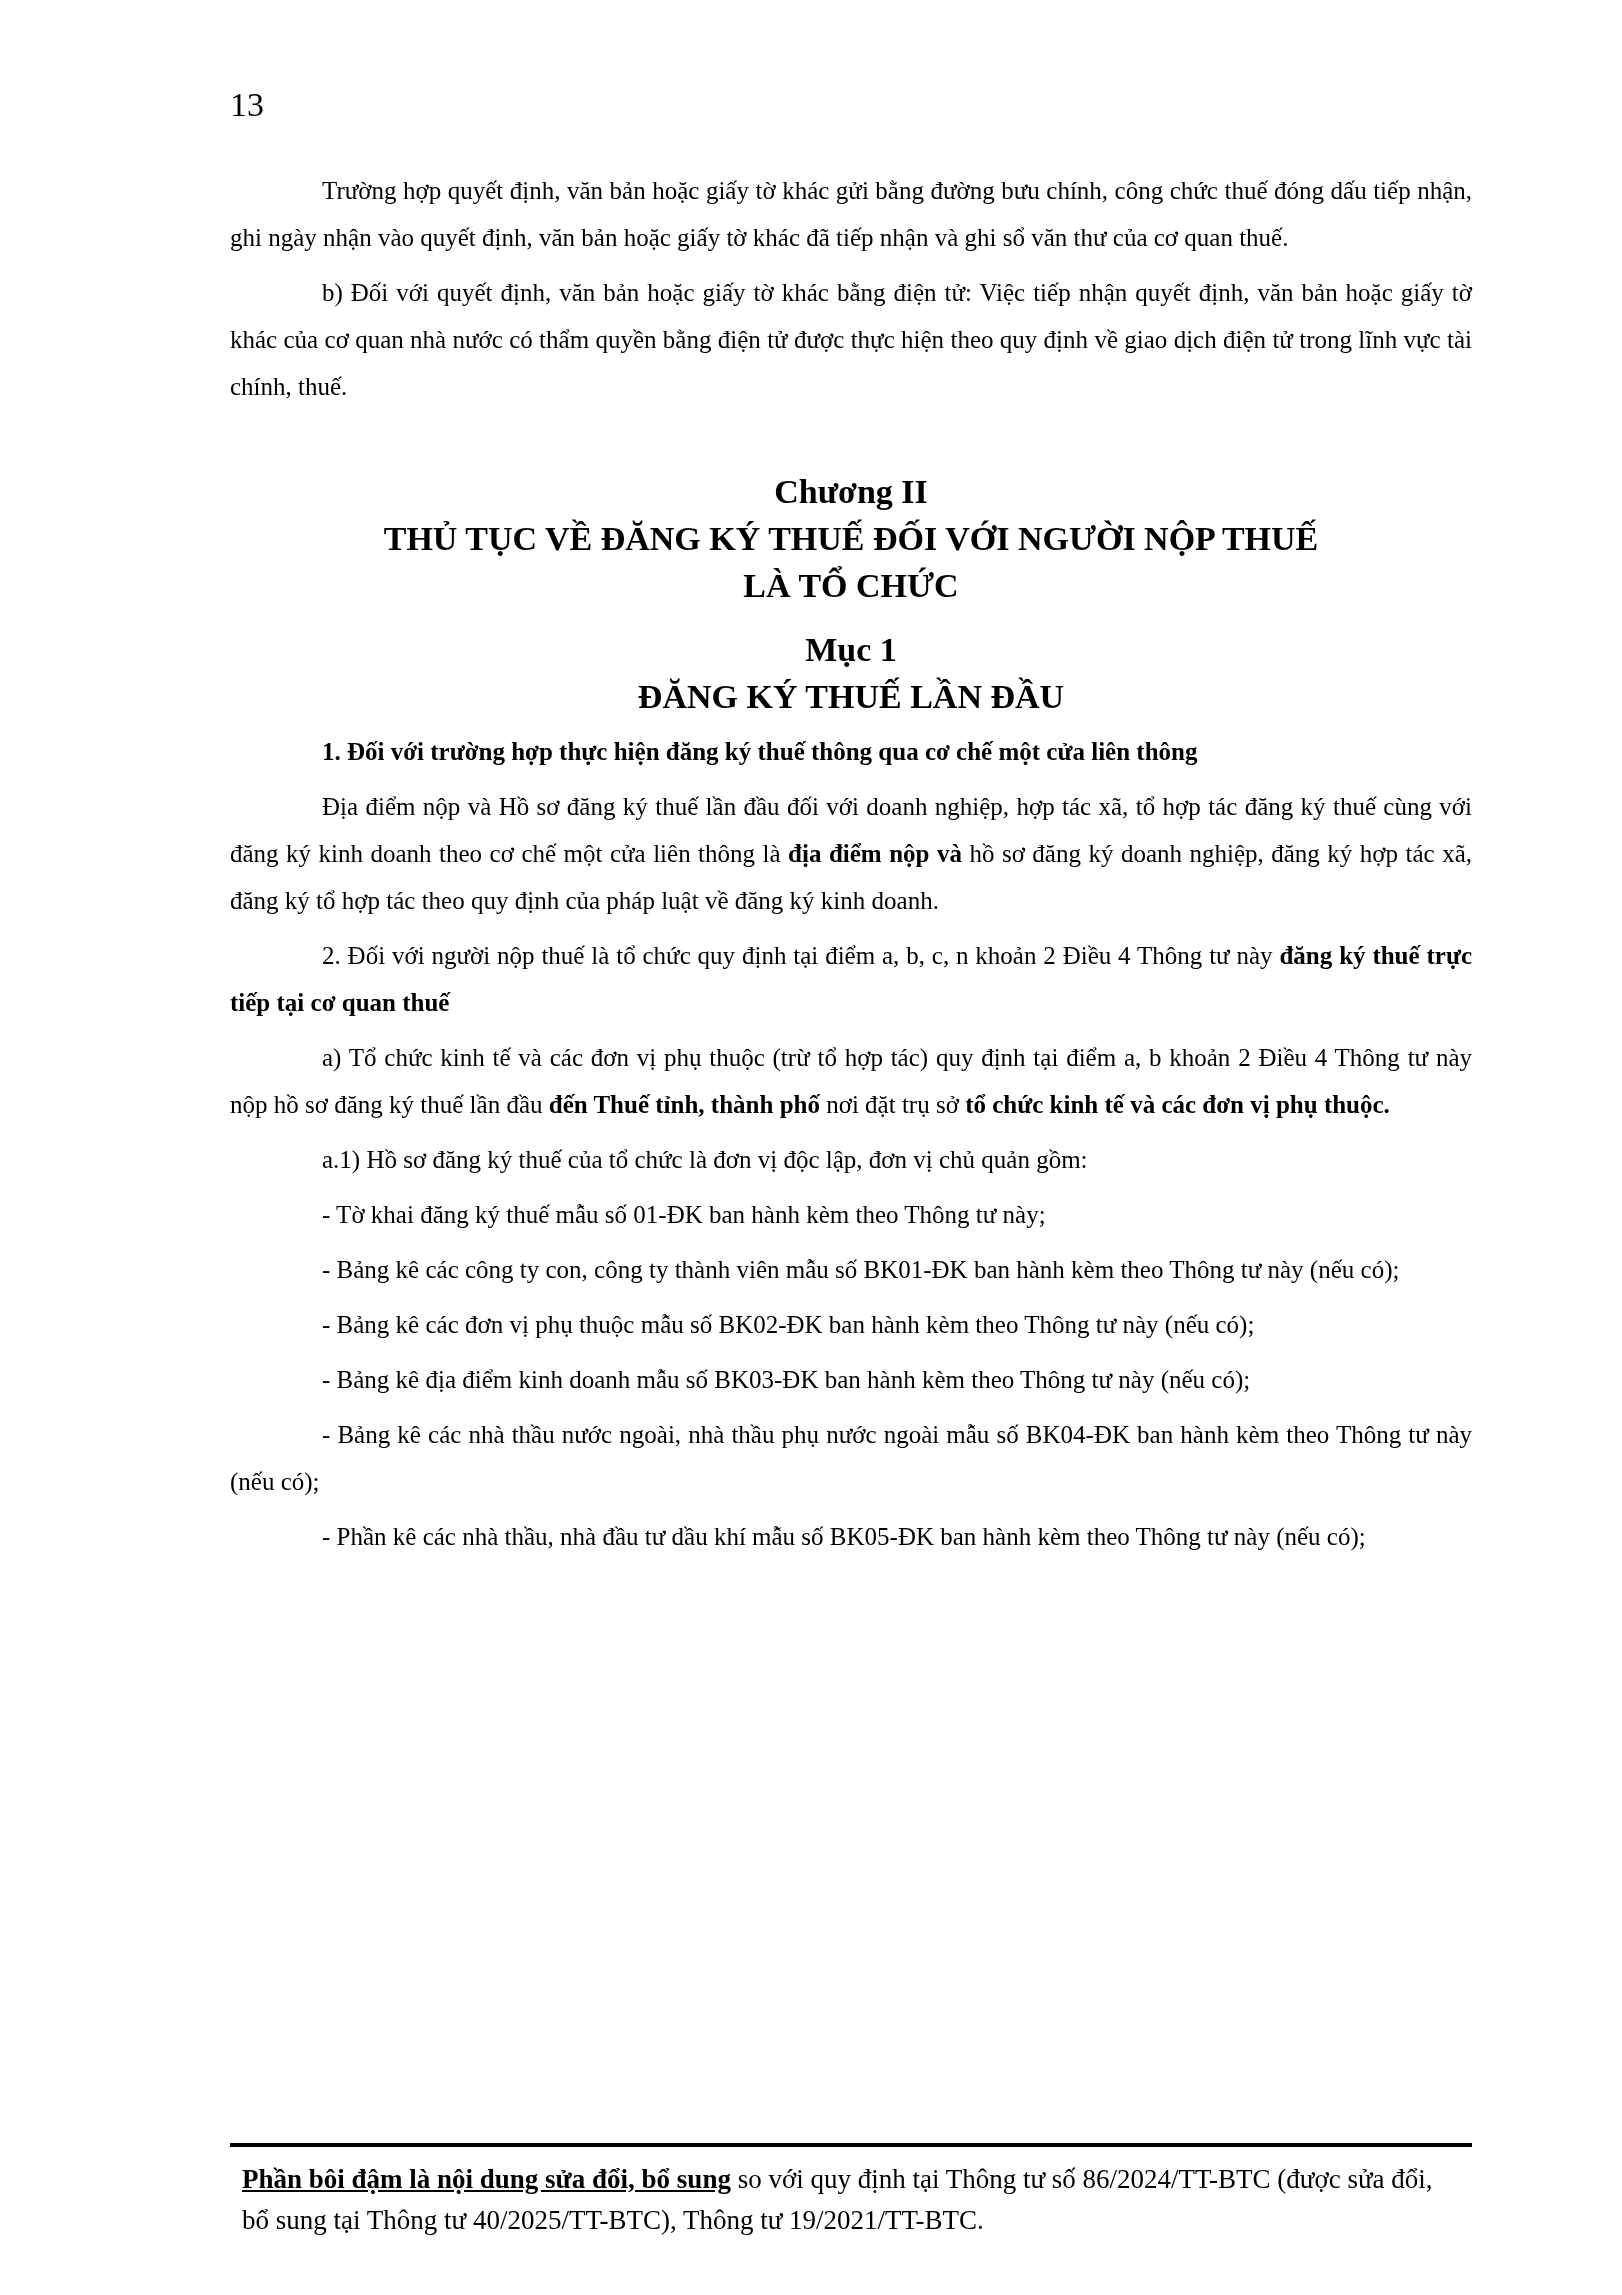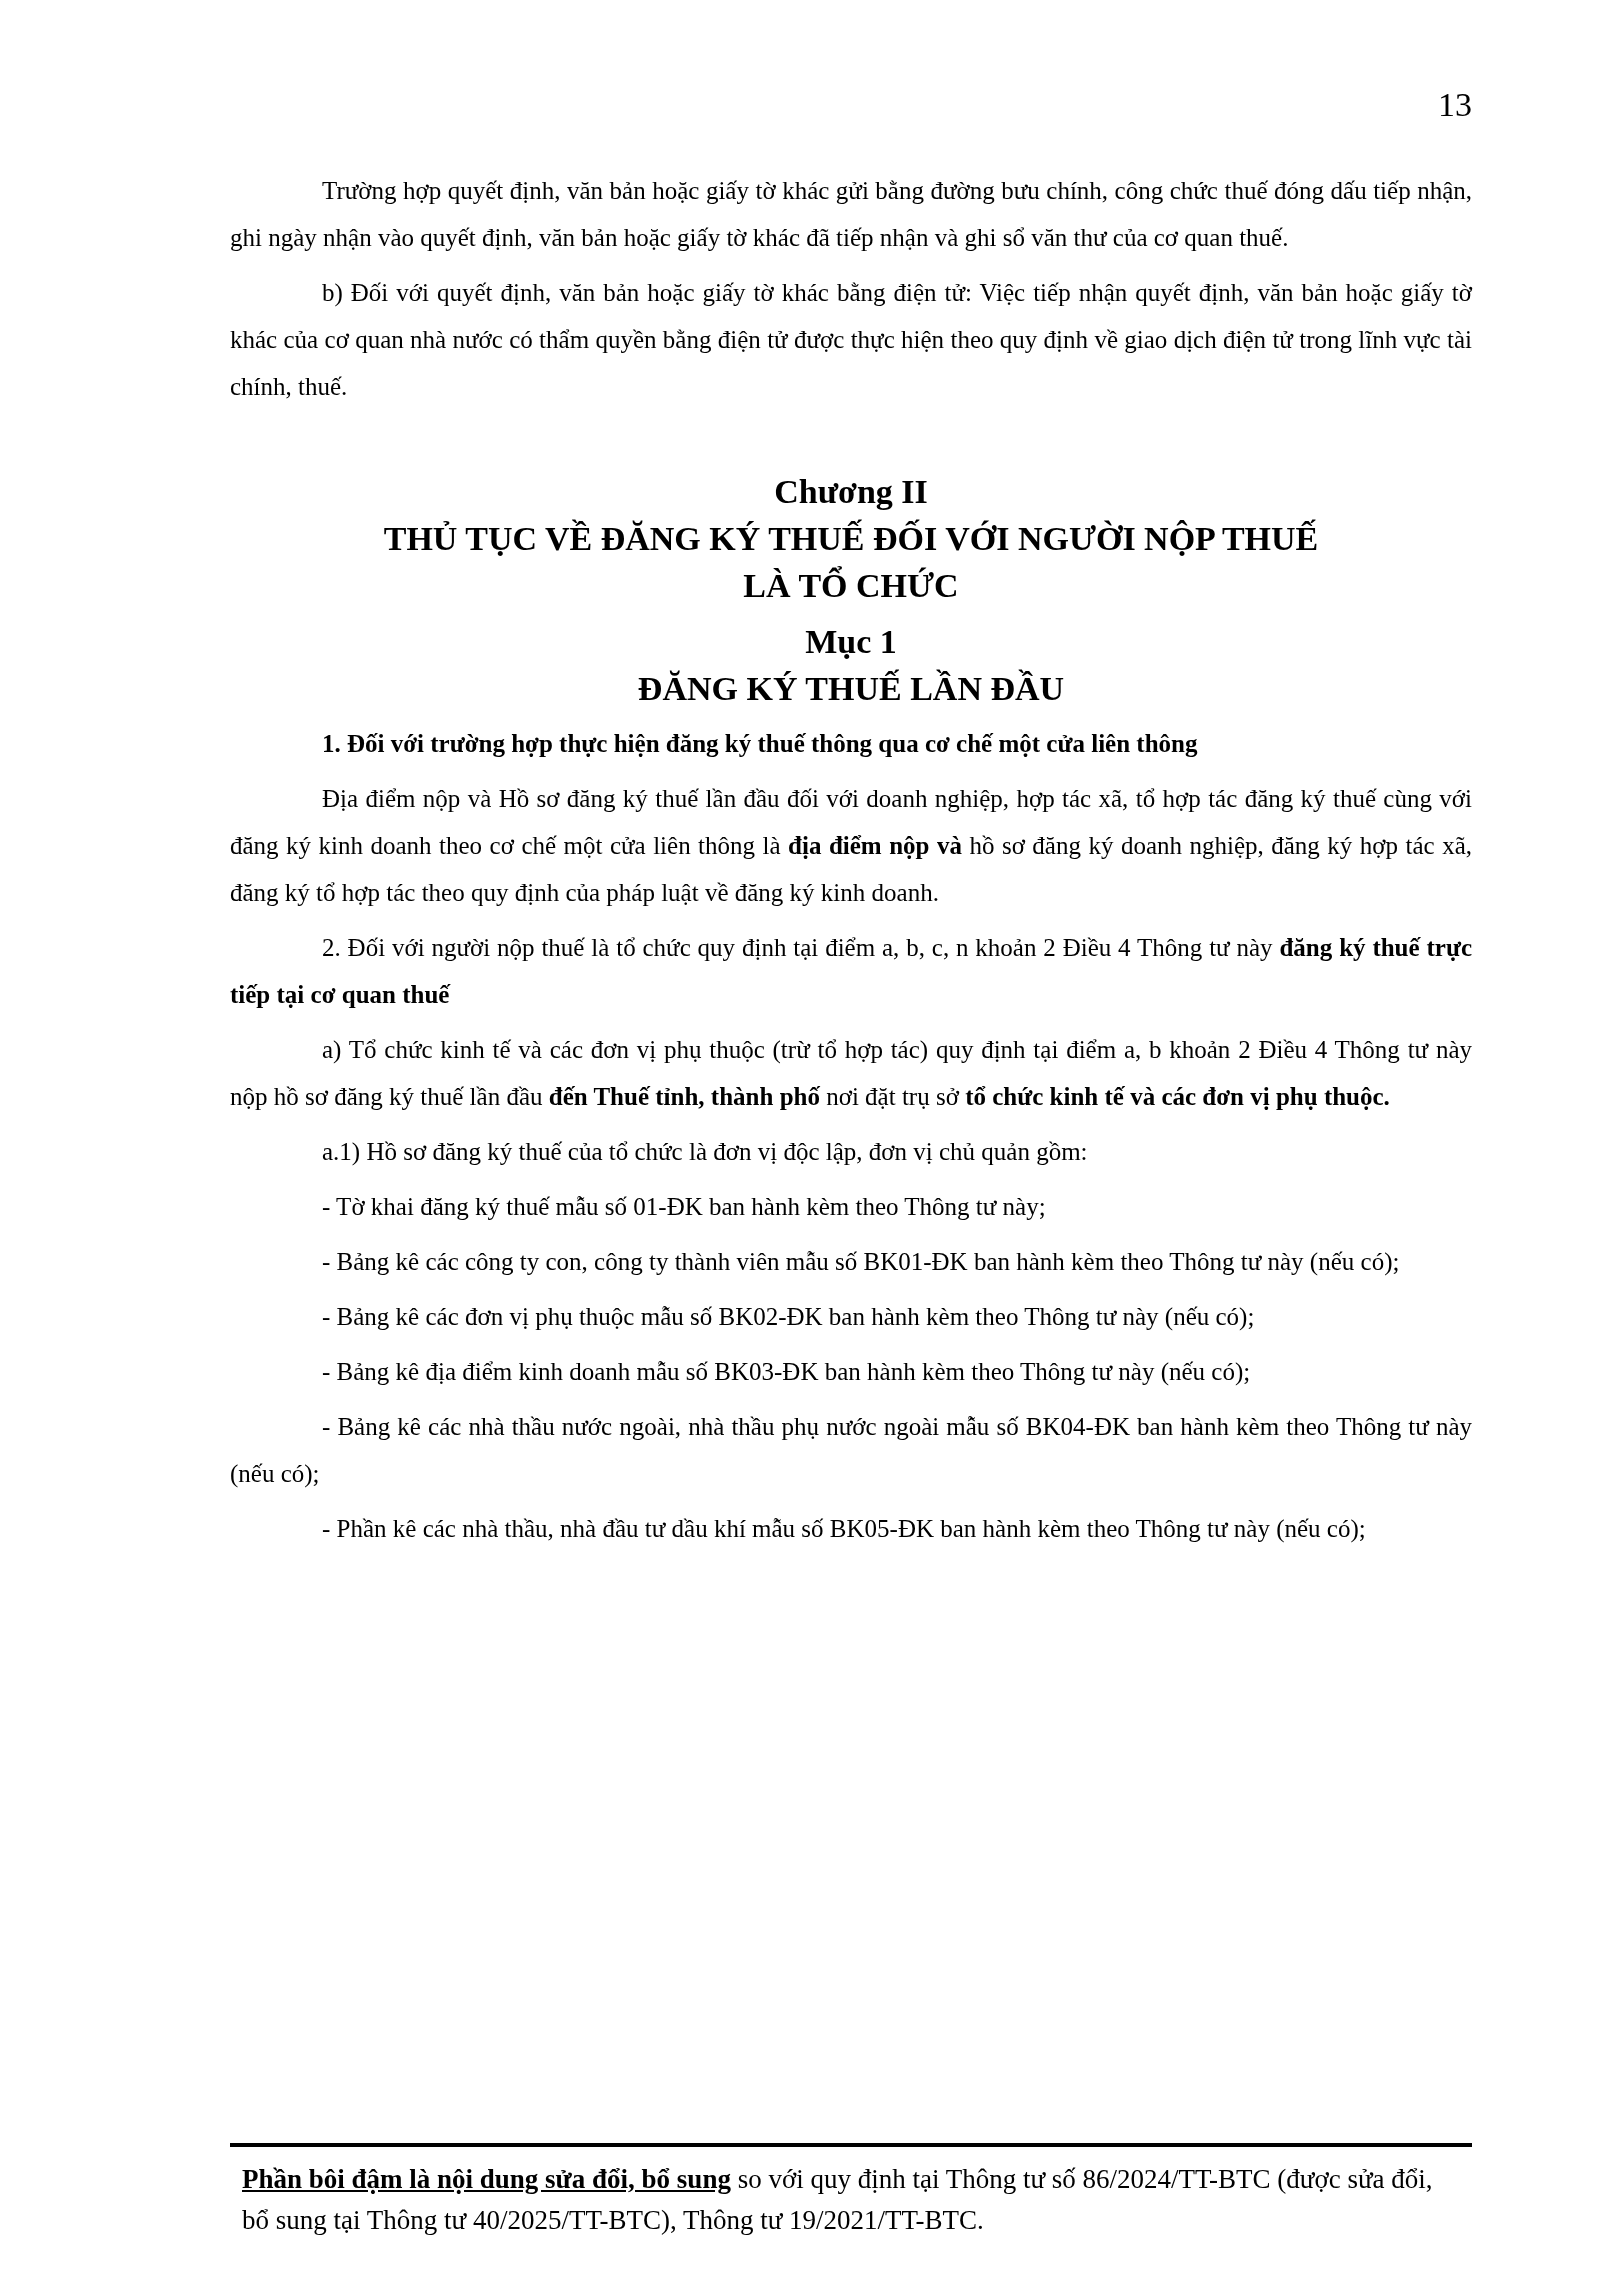--- a/index.html
+++ b/index.html
@@ -16,21 +16,21 @@
       font-family: "Liberation Serif", "DejaVu Serif", serif;
       overflow: hidden;
     }
     .content {
       position: absolute;
       left: 230px;
       right: 151px;
       top: 81px;
     }
     .page-number {
-      text-align: right;
+      text-align: left;
       font-size: 34px;
       line-height: 47px;
       margin: 0 0 39px 0;
     }
     p.body {
       font-size: 25px;
       line-height: 47px;
       text-align: justify;
       text-indent: 92px;
       margin: 8px 0 0 0;
@@ -39,21 +39,21 @@
     .b { font-weight: bold; }
     .u { text-decoration: underline; }
     .h-center {
       font-size: 34px;
       line-height: 47px;
       font-weight: bold;
       text-align: center;
       margin: 0;
     }
     .chapter-block { margin-top: 58px; }
-    .section-label { margin-top: 9px; }
+    .section-label { margin-top: 17px; }
     .footer {
       position: absolute;
       left: 230px;
       right: 151px;
       top: 2143px;
     }
     .footer-rule {
       height: 4px;
       background: #000000;
       margin: 0 0 8px 0;

